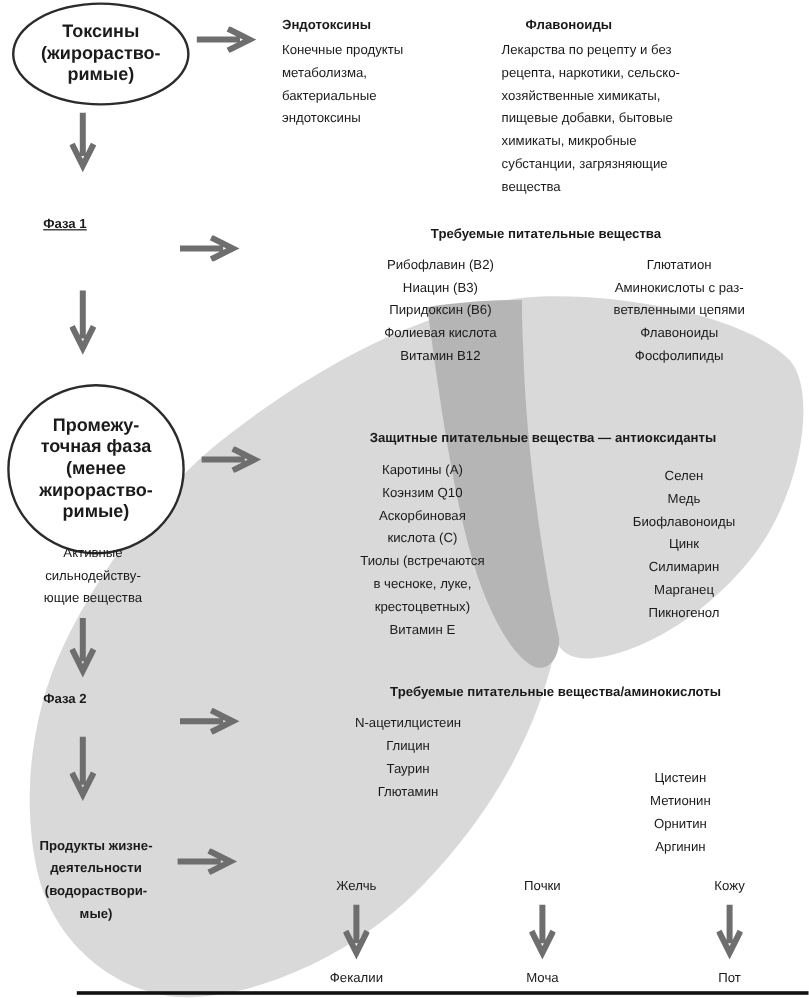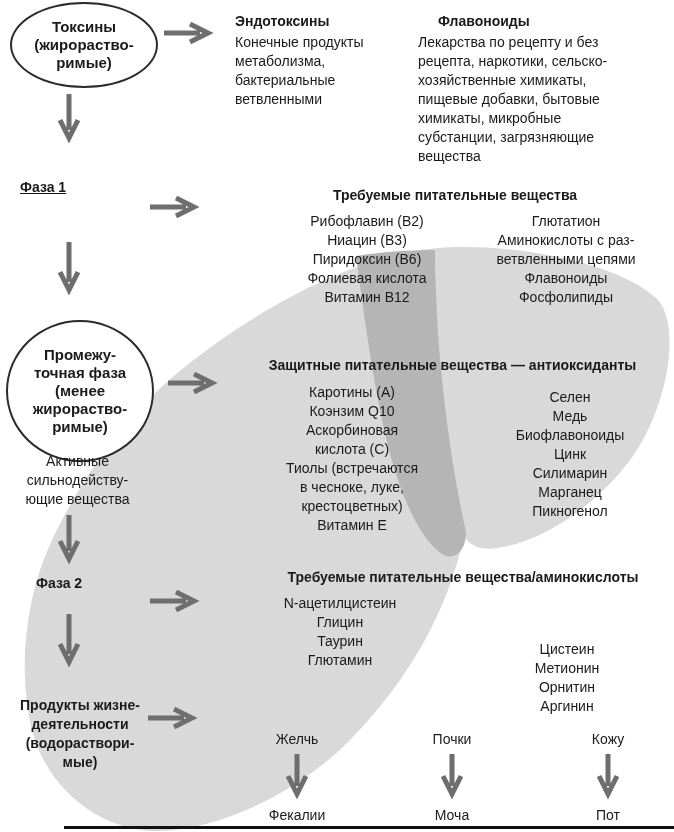--- a/index.html
+++ b/index.html
@@ -3,21 +3,21 @@
 <meta charset="utf-8">
 <style>
   * { margin:0; padding:0; box-sizing:border-box; }
   html,body { background:#fff; }
   body { font-family:"Liberation Sans", sans-serif; color:var(--ink,#1a1a1a); }
   #canvas {
     position:relative; width:674px; height:832px; background:#fff; overflow:hidden;
   }
   .liver-svg { position:absolute; left:0; top:0; z-index:0; }
   .txt {
-    position:absolute; z-index:2; font-size:14px; line-height:19px;
+    position:absolute; z-index:2; font-size:11px; line-height:19px;
     white-space:pre-line; color:var(--ink,#1a1a1a);
   }
   .bold { font-weight:700; }
   .center { text-align:center; }
   .oval {
     position:absolute; z-index:2; background:#fff;
     border:2px solid #2b2b2b; border-radius:50%;
     display:flex; align-items:center; justify-content:center;
     text-align:center; font-weight:700; font-size:15px; line-height:18px;
     white-space:pre-line;
@@ -59,38 +59,38 @@
   <div class="arrow" style="left:162px; top:22px;">
     <svg width="56" height="22" viewBox="0 0 56 22">
         <path d="M2 11 H38 M28 2 L46 11 L28 20" fill="none" stroke="currentColor" stroke-width="5"></path>
       </svg>
   </div>
 
   <div class="txt bold" style="left:235px; top:12px;">Эндотоксины</div>
   <div class="txt" style="left:235px; top:33px;">Конечные продукты
 метаболизма,
 бактериальные
-ветвленными</div>
+эндотоксины</div>
 
   <div class="txt bold" style="left:438px; top:12px;">Флавоноиды</div>
   <div class="txt" style="left:418px; top:33px;">Лекарства по рецепту и без
 рецепта, наркотики, сельско-
 хозяйственные химикаты,
 пищевые добавки, бытовые
 химикаты, микробные
 субстанции, загрязняющие
 вещества</div>
 
   <div class="arrow" style="left:58px; top:92px;">
     <svg width="22" height="52" viewBox="0 0 22 52">
         <path d="M11 2 V38 M2 28 L11 46 L20 28" fill="none" stroke="currentColor" stroke-width="5"></path>
       </svg>
   </div>
 
-  <div class="txt bold" style="left:20px; top:178px;text-decoration:underline;">Фаза 1</div>
+  <div class="txt bold" style="left:36px; top:178px;text-decoration:underline;">Фаза 1</div>
 
   <div class="arrow" style="left:148px; top:196px;">
     <svg width="56" height="22" viewBox="0 0 56 22">
         <path d="M2 11 H38 M28 2 L46 11 L28 20" fill="none" stroke="currentColor" stroke-width="5"></path>
       </svg>
   </div>
 
   <div class="txt bold center" style="left:240px; top:186px; width:430px;">Требуемые питательные вещества</div>
   <div class="txt center" style="left:272px; top:212px; width:190px;">Рибофлавин (В2)
 Ниацин (В3)

